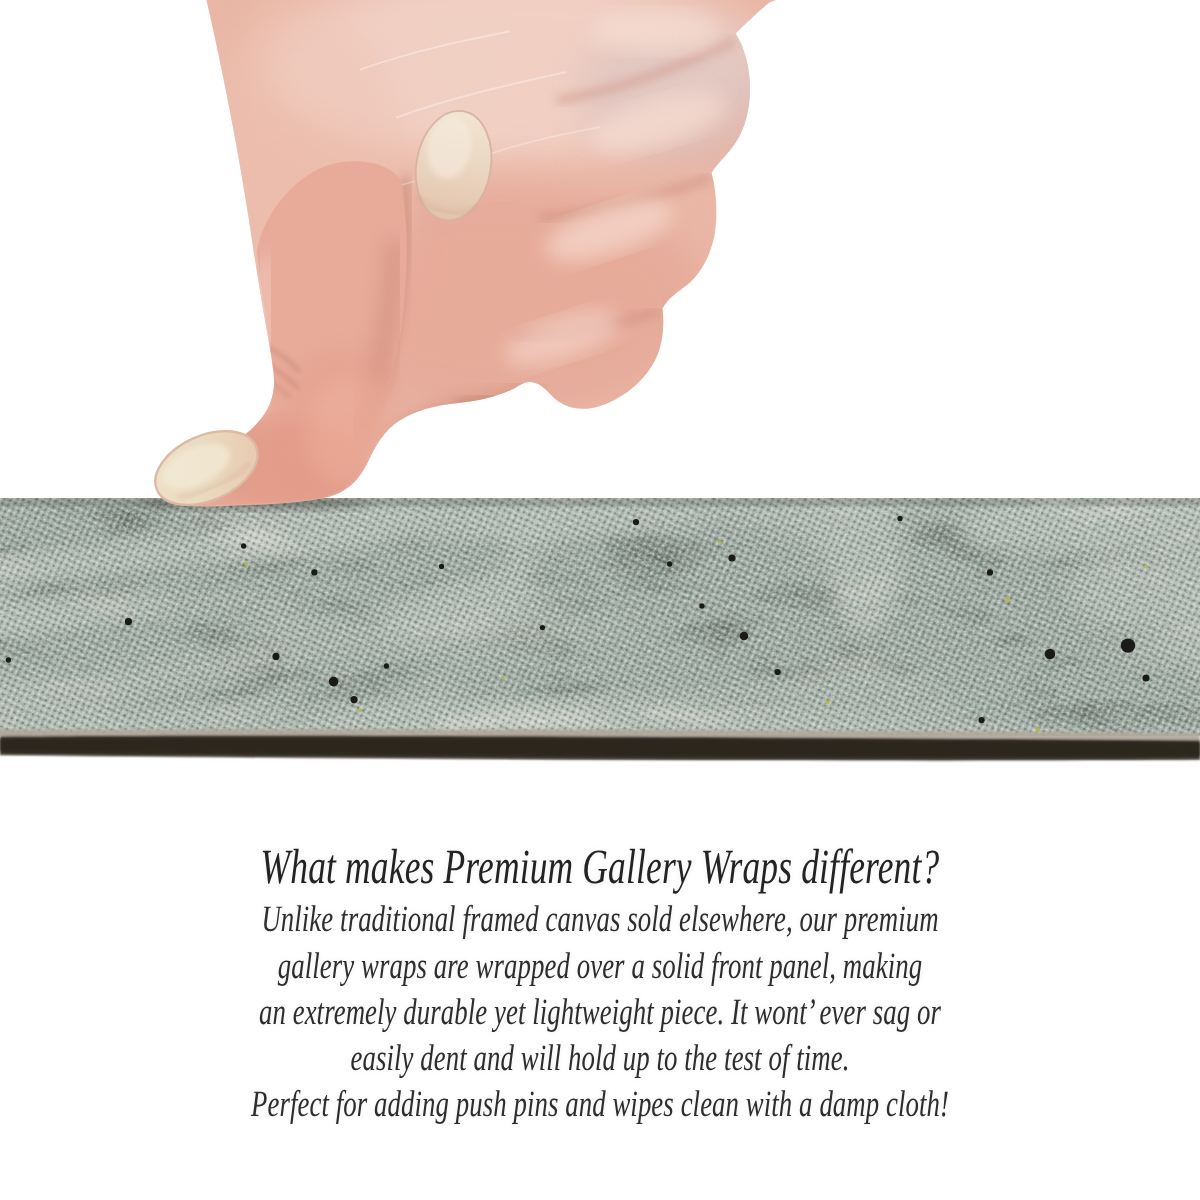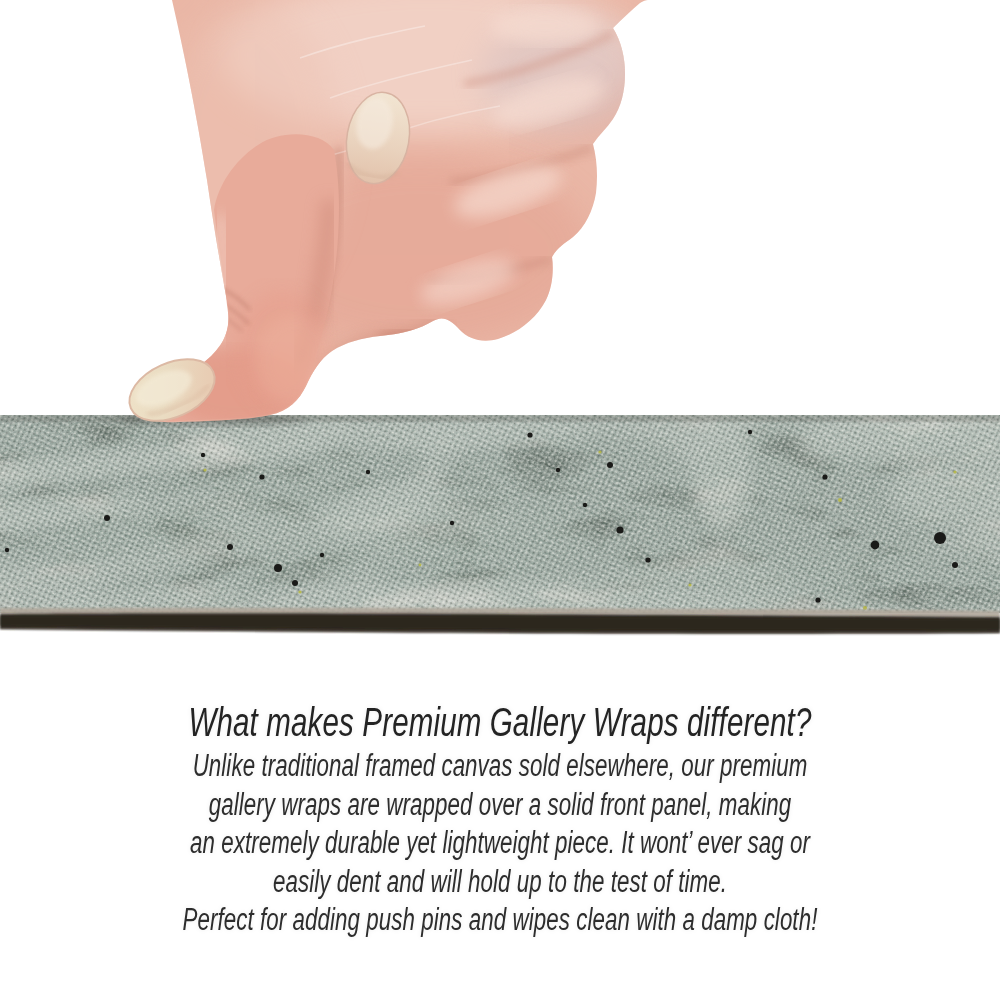--- a/index.html
+++ b/index.html
@@ -1,19 +1,19 @@
 <!DOCTYPE html>
 <html style="--background: #ffffff; --text: #2d2d2d; --canvas-base: #b5b7b1; --canvas-green-dark: #4c5c53; --canvas-green-mid: #6c7d72; --canvas-light-streak: #d7d8d1; --canvas-speckle: #1a1a18; --canvas-yellow-speck: #b9b93f; --canvas-edge-dark: #362f27; --canvas-fold-light: #b0a79b; --skin-light: #f3d6cc; --skin-mid: #e7ad9c; --skin-shadow: #c98270; --nail: #eee0c9;"><head>
 <meta charset="utf-8">
 <style>
   html,body{margin:0;padding:0;background:#fff;}
   .stage{
     position:relative;width:1000px;height:1000px;overflow:hidden;
     background:var(--background,#ffffff);
-    font-family:Liberation Sans, sans-serif;
+    font-family:Liberation Serif, serif;
   }
   .hero{position:absolute;top:0;left:0;width:1000px;height:432px;z-index:2;}
   .hero svg{display:block;}
   .canvas-strip{position:absolute;top:415px;left:0;width:1000px;height:225px;z-index:1;}
   .canvas-strip svg{display:block;}
   .info{
     position:absolute;top:699px;left:0;width:1000px;z-index:3;
     text-align:center;color:var(--text,#2d2d2d);
     font-style:italic;
     transform:scaleX(0.72);transform-origin:50% 0;

